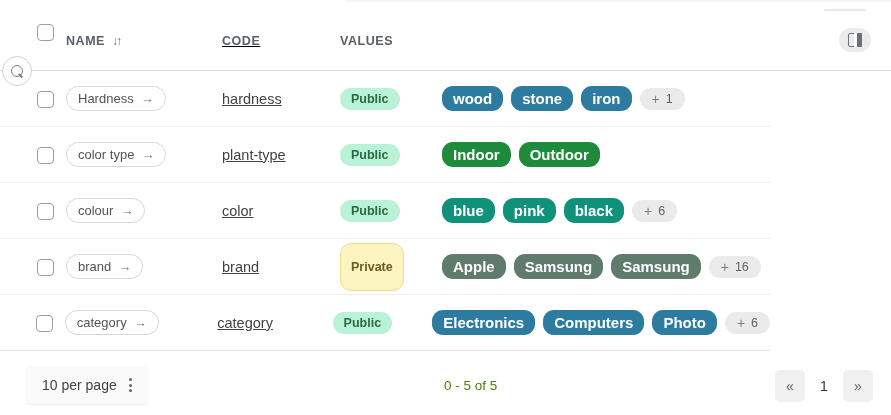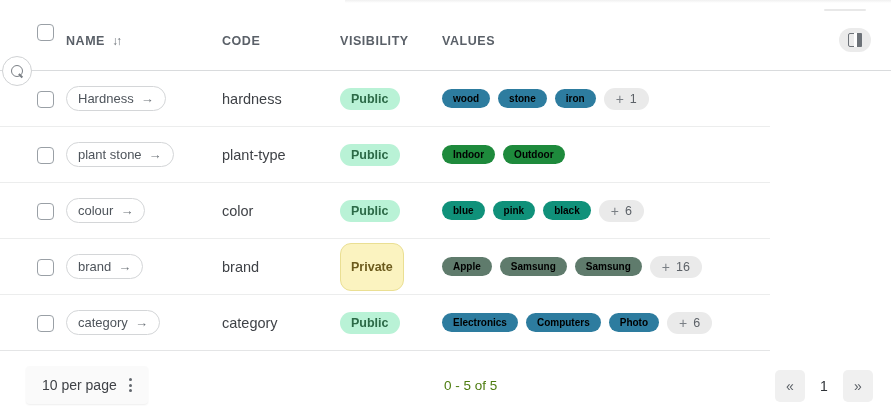--- a/index.html
+++ b/index.html
@@ -22,21 +22,21 @@
     background: #e8e8e8; border-radius: 1px;
   }
 
   
   .table-head {
     position: absolute; top: 22px; left: 0; width: 891px; height: 48px;
     display: flex; align-items: flex-start;
   }
   .col-check { width: 66px; display:flex; justify-content:flex-end; padding-right:12px; padding-top:2px;}
   .col-name  { width: 156px; }
-  .col-code  { width: 118px; }
+  .col-code  { width: 118px; text-decoration: underline; }
   .col-vis   { width: 102px; }
   .col-vals  { flex: 1; }
 
   .chk {
     width: 17px; height: 17px; border: 1.6px solid #9aa0a6; border-radius: 4px;
     background: #fff; display: inline-block; cursor: pointer;
   }
 
   .th {
     font-size: 12.5px; letter-spacing: .55px; color: #5a6068; font-weight: 700;
@@ -98,21 +98,21 @@
   .badge {
     display: inline-block; padding: 4px 11px; border-radius: 11px;
     font-size: 12.5px; font-weight: 700; white-space: nowrap;
   }
   .badge-public  { background: #b9f2d6; color: #2c6a47; }
   .badge-private { background: #fbf3c0; color: #6c5b1d; border: 1px solid #eadf93; padding: 16px 10px; }
 
   .vals { display: flex; align-items: center; gap: 8px; flex-wrap: nowrap; }
   .tag {
     display: inline-block; padding: 4px 11px; border-radius: 11px;
-    font-size: 10px; font-weight: 700; color: #000000; white-space: nowrap;
+    font-size: 15px; font-weight: 700; color: #ffffff; white-space: nowrap;
   }
   .more {
     display: inline-flex; align-items: center; gap: 6px;
     padding: 4px 12px; border-radius: 11px; background: #eaeaea;
     font-size: 12.5px; color: #5d6268; white-space: nowrap;
   }
   .more .plus { font-size: 14px; color:#7a7f85; line-height:1; }
 
   
   .footer { position: absolute; left: 0; bottom: 0; width: 891px; height: 59px; background:#fff; }
@@ -155,25 +155,20 @@
     </div>
     <div class="col-name">
       <div class="th">
         <span>NAME</span>
         <span class="sort-ico">↓↑</span>
       </div>
     </div>
     <div class="col-code">
       <div class="th">
           <span>CODE</span>
-        </div>
-    </div>
-    <div class="col-vis">
-      <div class="th">
-          <span>VISIBILITY</span>
         </div>
     </div>
     <div class="col-vals">
       <div class="th">
           <span>VALUES</span>
         </div>
     </div>
   </div>
 
   <div class="cols-btn">
@@ -219,21 +214,21 @@
         </div>
       </div>
     </div>
 
     <div class="row">
       <div class="col-check">
         <span class="chk"></span>
       </div>
       <div class="col-name">
         <span class="name-chip">
-          <span>plant stone</span>
+          <span>color type</span>
           <span class="arw">→</span>
         </span>
       </div>
       <div class="col-code code-cell">plant-type</div>
       <div class="col-vis">
         <span class="badge badge-public">Public</span>
       </div>
       <div class="col-vals">
         <div class="vals">
           <span class="tag" style="background:#1e8a3c">Indoor</span>

